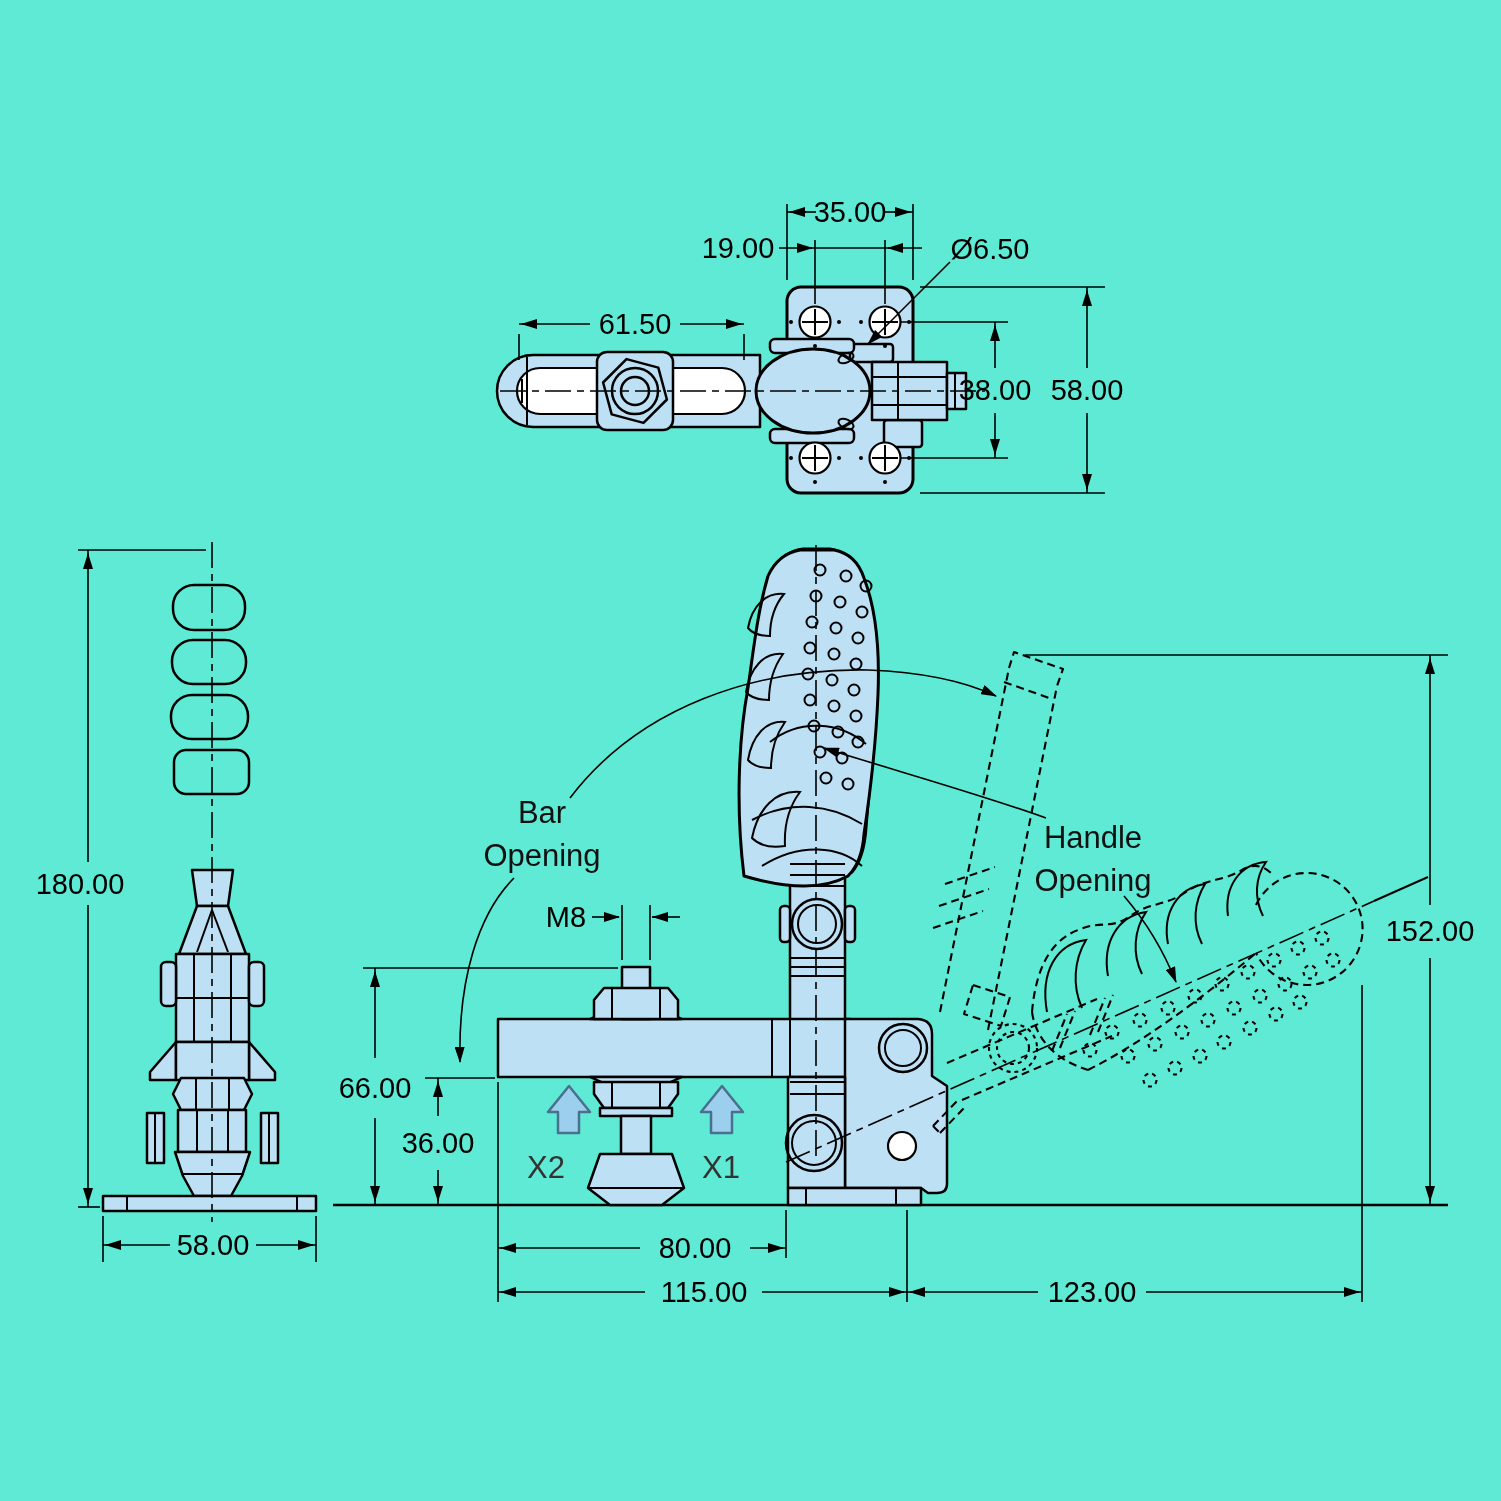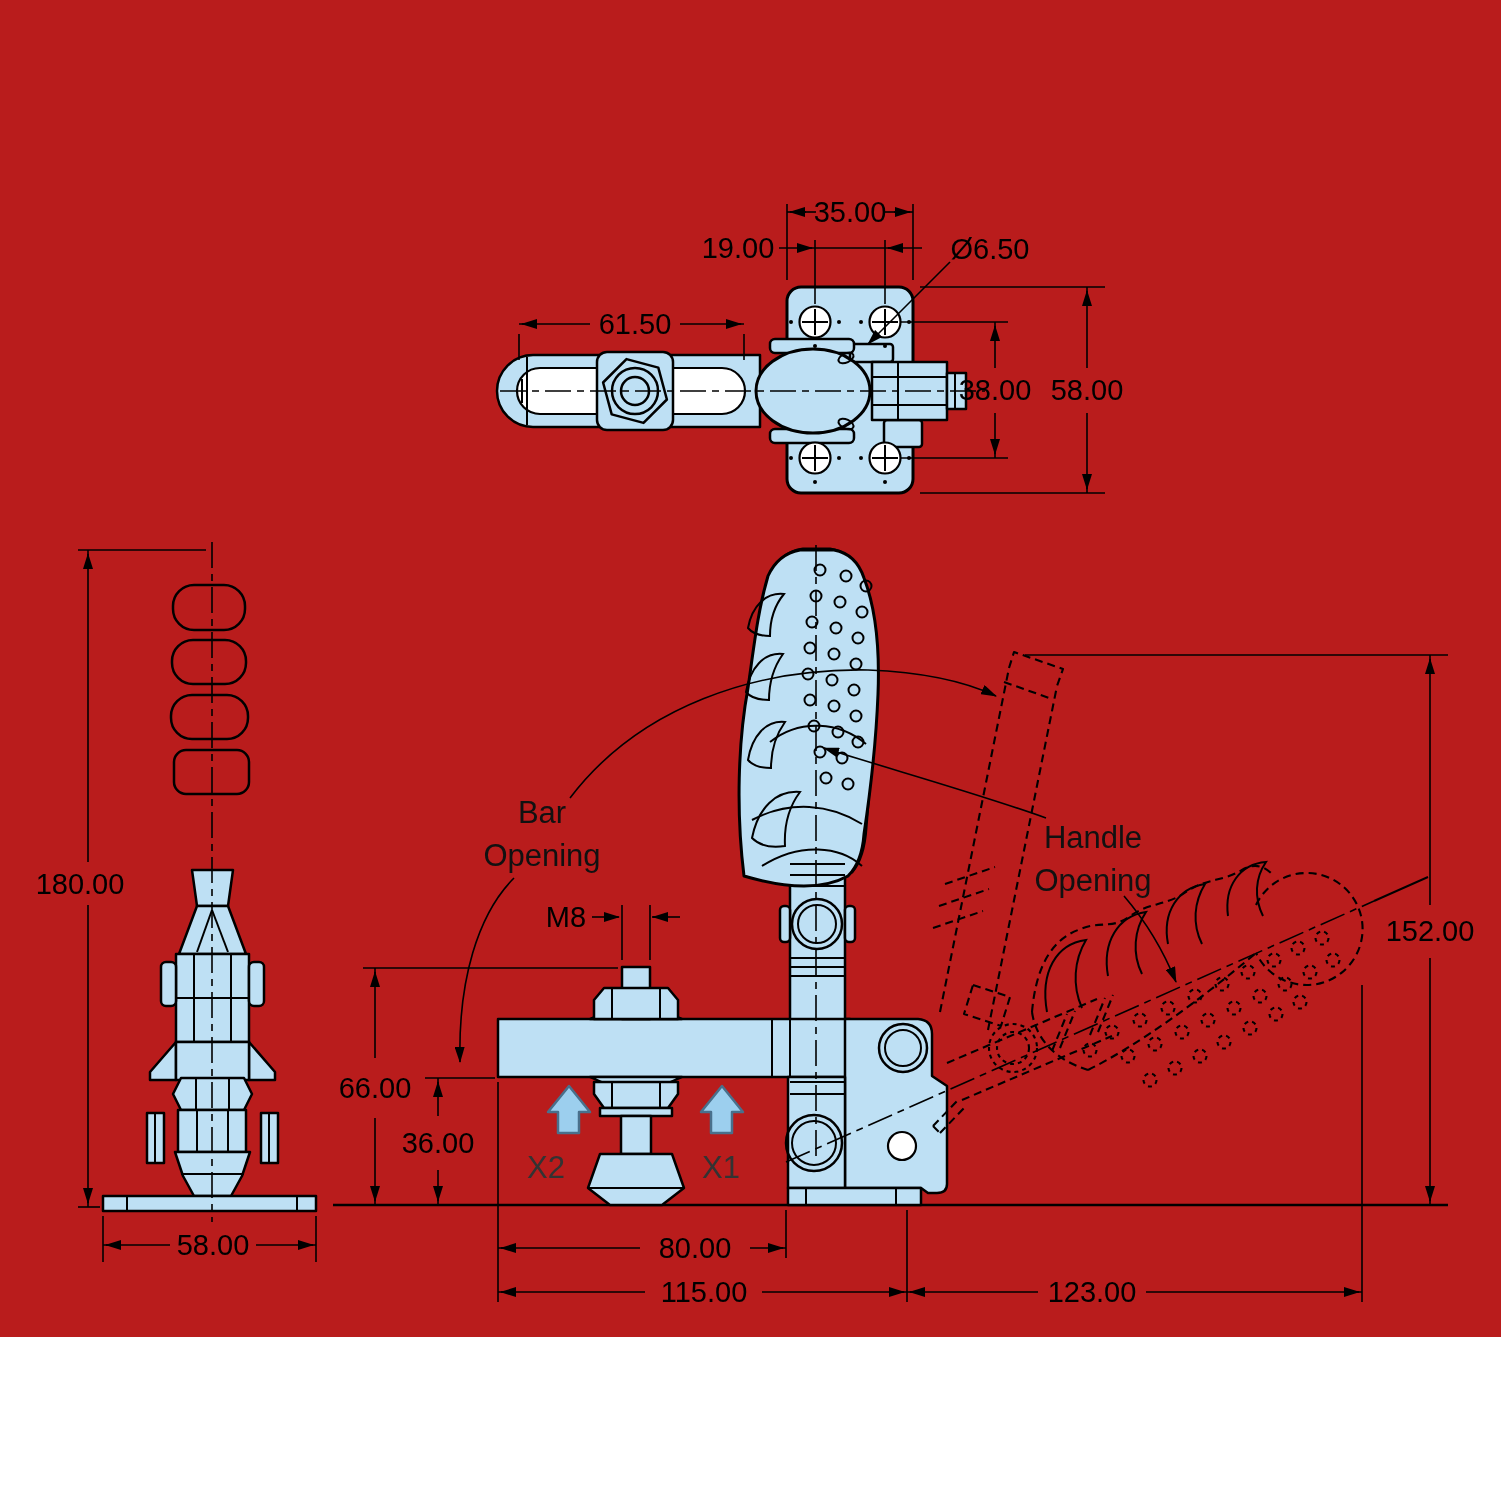--- a/index.html
+++ b/index.html
@@ -1,16 +1,16 @@
 <!DOCTYPE html>
 <html><head>
 <meta charset="utf-8">
 <style>
   html,body{margin:0;padding:0;background:#ffffff;}
-  .stage{position:relative;width:1501px;height:1337px;background:#b91c1c;overflow:hidden;}
+  .stage{position:relative;width:1501px;height:1501px;background:#5eead4;overflow:hidden;}
   svg{display:block;}
   .part{fill:#BEE0F4;stroke:#000;stroke-width:2.5;stroke-linejoin:round;}
   .part3{fill:#BEE0F4;stroke:#000;stroke-width:3;stroke-linejoin:round;}
   .white{fill:#fff;stroke:#000;stroke-width:2.2;}
   .ln{stroke:#000;stroke-width:2.5;fill:none;}
   .ln2{stroke:#000;stroke-width:2;fill:none;}
   .dim{stroke:#000;stroke-width:1.6;fill:none;}
   .hid{stroke:#000;stroke-width:2.1;fill:none;stroke-dasharray:8 5;stroke-linejoin:round;}
   .hidf{stroke:#000;stroke-width:2.1;fill:none;stroke-dasharray:4 4;}
   .cl{stroke:#000;stroke-width:1.6;fill:none;stroke-dasharray:26 6 7 6;}

